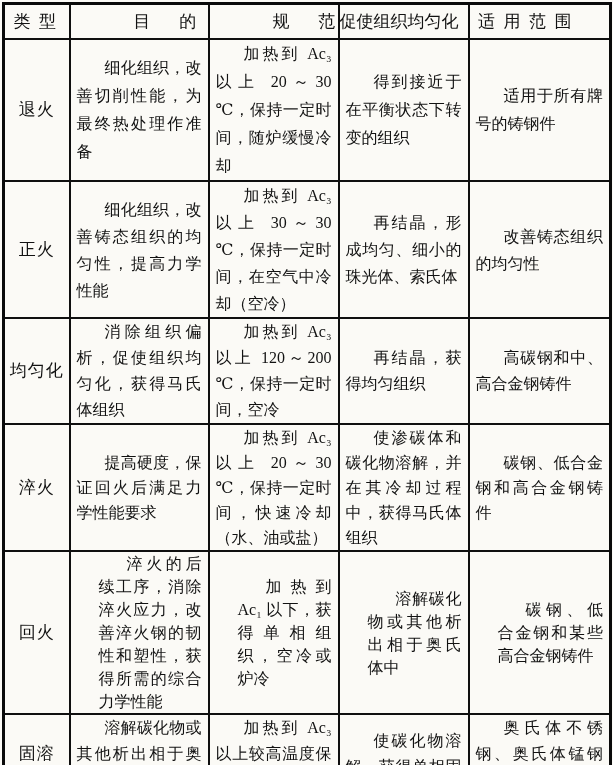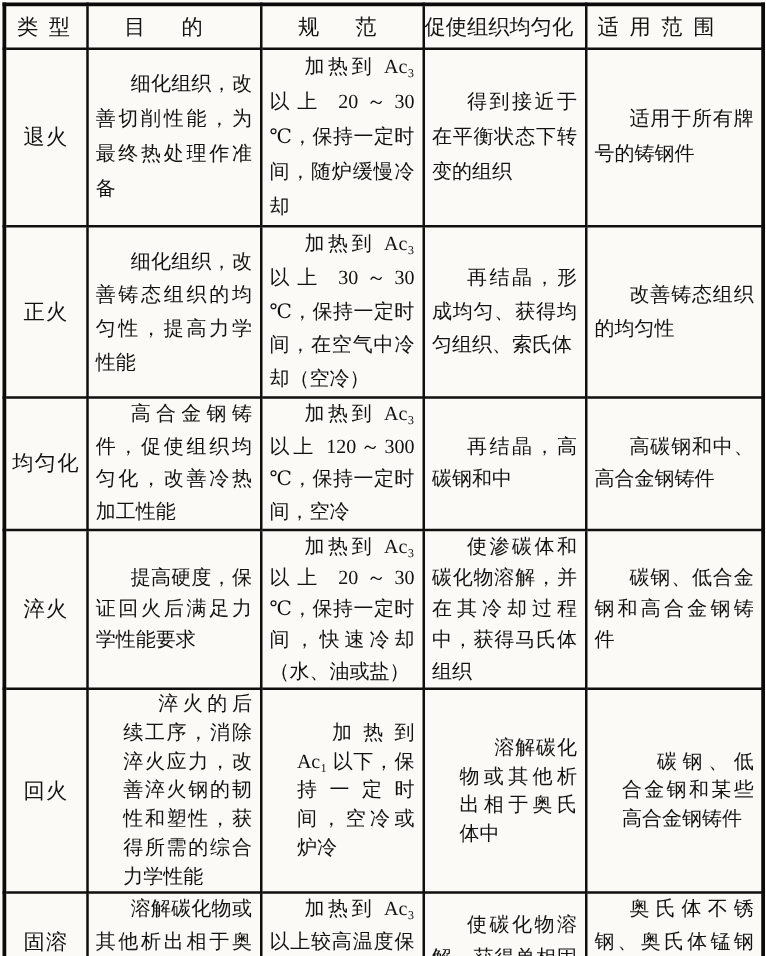--- a/index.html
+++ b/index.html
@@ -39,21 +39,21 @@
   }
   th {
     height: 30px;
     font-size: 17px;
     font-weight: normal;
     text-align: left;
     white-space: nowrap;
     padding: 1px 0 2px 0;
   }
   th.sp-small { letter-spacing: .5em; text-indent: .5em; }
-  th.sp-wide  { letter-spacing: 1.7em; text-indent: 1.7em; }
+  th.sp-wide  { letter-spacing: 1.7em; text-indent: 1.7em; padding-left: 34px; }
   th.sp-none  { letter-spacing: 0; }
 
   td {
     font-size: 16px;
     padding: 0 6px;
   }
   td.cell-type {
     text-align: center;
     white-space: pre-line;
     font-size: 17px;
@@ -62,21 +62,21 @@
     padding: 4px 2px;
   }
   td.cell-text {
     text-align: justify;
     text-justify: inter-character;
     text-indent: 28px;
   }
   tr.r1 td.cell-text { line-height: 28px; }
   tr.r2 td.cell-text { line-height: 27px; }
   tr.r3 td.cell-text { line-height: 26px; }
-  tr.r4 td.cell-text { line-height: 25px; }
+  tr.r4 td.cell-text { line-height: 25px; border-radius: 28px; }
   tr.r5 td.cell-text { line-height: 23px; padding-left: 28px; }
   tr.r6 td.cell-text { line-height: 26px; }
 
   tr.r1 { height: 112px; }
   tr.r2 { height: 135px; }
   tr.r3 { height: 103px; }
   tr.r4 { height: 125px; }
   tr.r5 { height: 142px; }
   tr.r6 { height: 105px; }
 </style>
@@ -106,41 +106,41 @@
         <td class="cell-type">退火</td>
         <td class="cell-text">细化组织，改善切削性能，为最终热处理作准备</td>
         <td class="cell-text">加热到 Ac₃ 以上 20～30 ℃，保持一定时间，随炉缓慢冷却</td>
         <td class="cell-text">得到接近于在平衡状态下转变的组织</td>
         <td class="cell-text">适用于所有牌号的铸钢件</td>
       </tr>
       <tr class="r2">
         <td class="cell-type">正火</td>
         <td class="cell-text">细化组织，改善铸态组织的均匀性，提高力学性能</td>
         <td class="cell-text">加热到 Ac₃ 以上 30～30 ℃，保持一定时间，在空气中冷却（空冷）</td>
-        <td class="cell-text">再结晶，形成均匀、获得均匀组织、索氏体</td>
+        <td class="cell-text">再结晶，形成均匀、细小的珠光体、索氏体</td>
         <td class="cell-text">改善铸态组织的均匀性</td>
       </tr>
       <tr class="r3">
         <td class="cell-type">均匀化</td>
-        <td class="cell-text">高合金钢铸件，促使组织均匀化，改善冷热加工性能</td>
-        <td class="cell-text">加热到 Ac₃ 以上 120～300 ℃，保持一定时间，空冷</td>
-        <td class="cell-text">再结晶，高碳钢和中</td>
+        <td class="cell-text">消除组织偏析，促使组织均匀化，获得马氏体组织</td>
+        <td class="cell-text">加热到 Ac₃ 以上 120～200 ℃，保持一定时间，空冷</td>
+        <td class="cell-text">再结晶，获得均匀组织</td>
         <td class="cell-text">高碳钢和中、高合金钢铸件</td>
       </tr>
       <tr class="r4">
         <td class="cell-type">淬火</td>
         <td class="cell-text">提高硬度，保证回火后满足力学性能要求</td>
         <td class="cell-text">加热到 Ac₃ 以上 20～30 ℃，保持一定时间，快速冷却（水、油或盐）</td>
         <td class="cell-text">使渗碳体和碳化物溶解，并在其冷却过程中，获得马氏体组织</td>
         <td class="cell-text">碳钢、低合金钢和高合金钢铸件</td>
       </tr>
       <tr class="r5">
         <td class="cell-type">回火</td>
         <td class="cell-text">淬火的后续工序，消除淬火应力，改善淬火钢的韧性和塑性，获得所需的综合力学性能</td>
-        <td class="cell-text">加热到 Ac₁ 以下，保持一定时间，空冷或炉冷</td>
+        <td class="cell-text">加热到 Ac₁ 以下，获得单相组织，空冷或炉冷</td>
         <td class="cell-text">溶解碳化物或其他析出相于奥氏体中</td>
         <td class="cell-text">碳钢、低合金钢和某些高合金钢铸件</td>
       </tr>
       <tr class="r6">
         <td class="cell-type">固溶
 处理</td>
         <td class="cell-text">溶解碳化物或其他析出相于奥氏体中，获得单相组织</td>
         <td class="cell-text">加热到 Ac₃ 以上较高温度保持一定时间，随后快速冷却</td>
         <td class="cell-text">使碳化物溶解，获得单相固溶体</td>
         <td class="cell-text">奥氏体不锈钢、奥氏体锰钢或沉淀硬化钢铸件</td>

